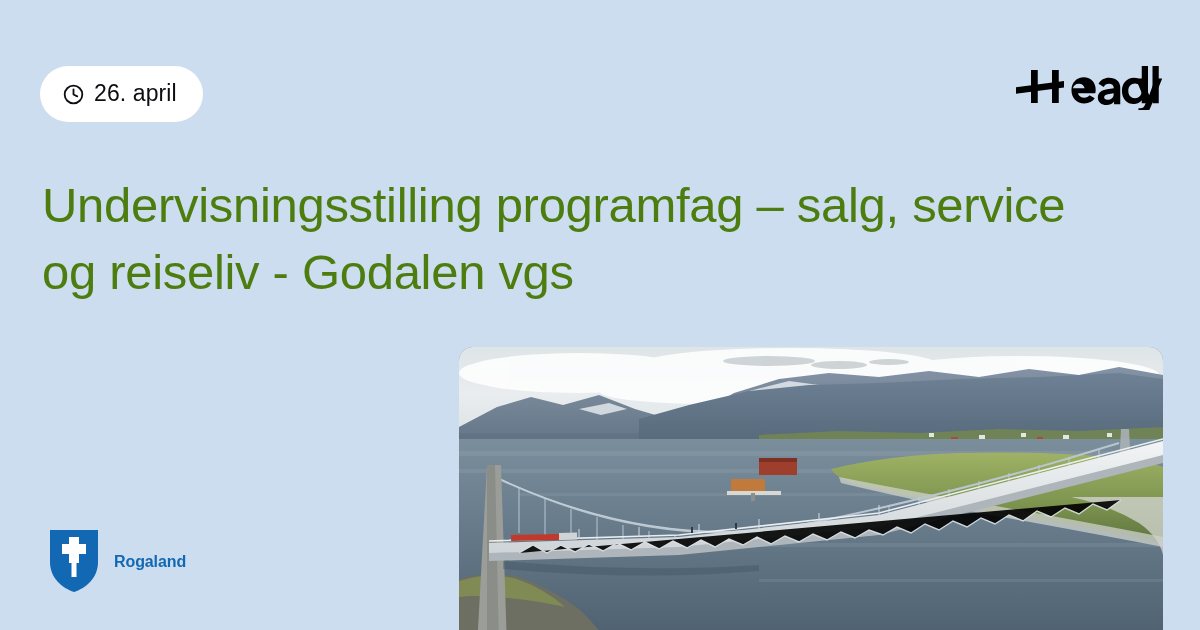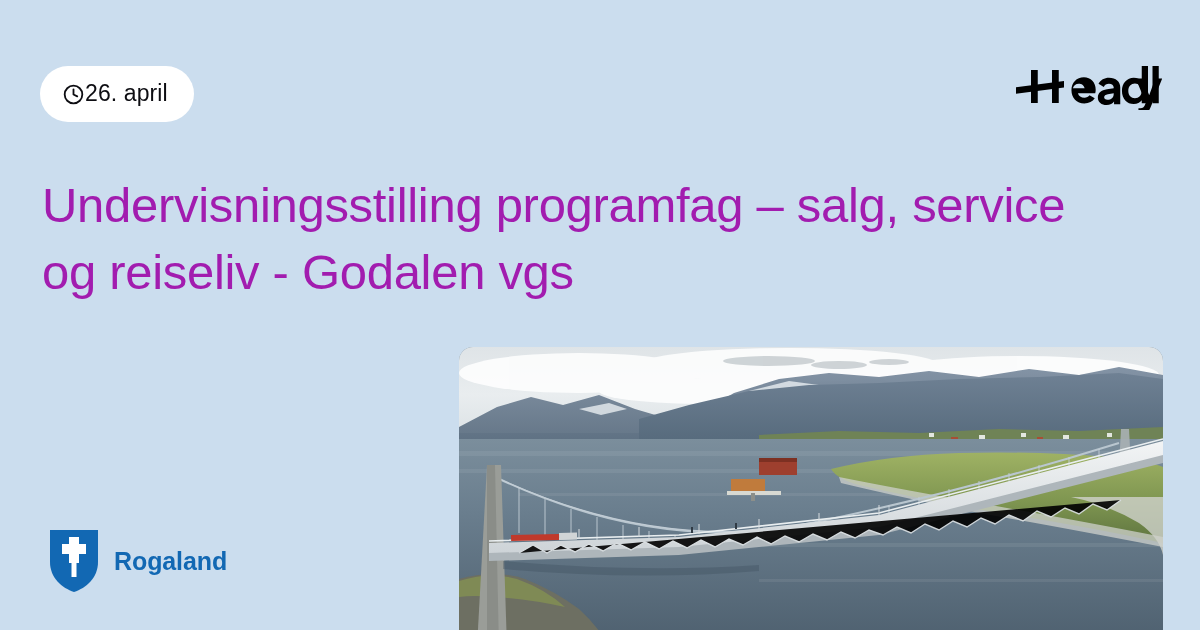--- a/index.html
+++ b/index.html
@@ -26,20 +26,21 @@
 
   
   .date-pill {
     position: absolute;
     left: 40px;
     top: 66px;
     height: 56px;
     box-sizing: border-box;
     display: flex;
     align-items: center;
+    gap: 9px;
     padding: 0 26px 0 22px;
     background: #ffffff;
     border-radius: 28px;
   }
   .date-pill .clock-icon {
     display: block;
     width: 23px;
     height: 23px;
     flex: 0 0 auto;
   }
@@ -64,21 +65,21 @@
   
   .headline {
     position: absolute;
     left: 42px;
     top: 172px;
     width: 1090px;
     margin: 0;
     font-size: 49px;
     line-height: 67px;
     font-weight: 400;
-    color: #a21caf;
+    color: #4d7c0f;
     letter-spacing: -0.3px;
   }
 
   
   .hero {
     position: absolute;
     left: 459px;
     top: 347px;
     width: 704px;
     height: 300px;
@@ -104,21 +105,21 @@
     display: block;
     width: 52px;
     height: 66px;
     flex: 0 0 auto;
   }
   .partner-logo .partner-text {
     display: flex;
     flex-direction: row;
     justify-content: center;
     color: #1268b3;
-    font-size: 25px;
+    font-size: 16px;
     line-height: 31px;
     font-weight: 700;
     letter-spacing: -0.1px;
   }
 </style>
 </head>
 <body>
 
 <div class="card">
 

